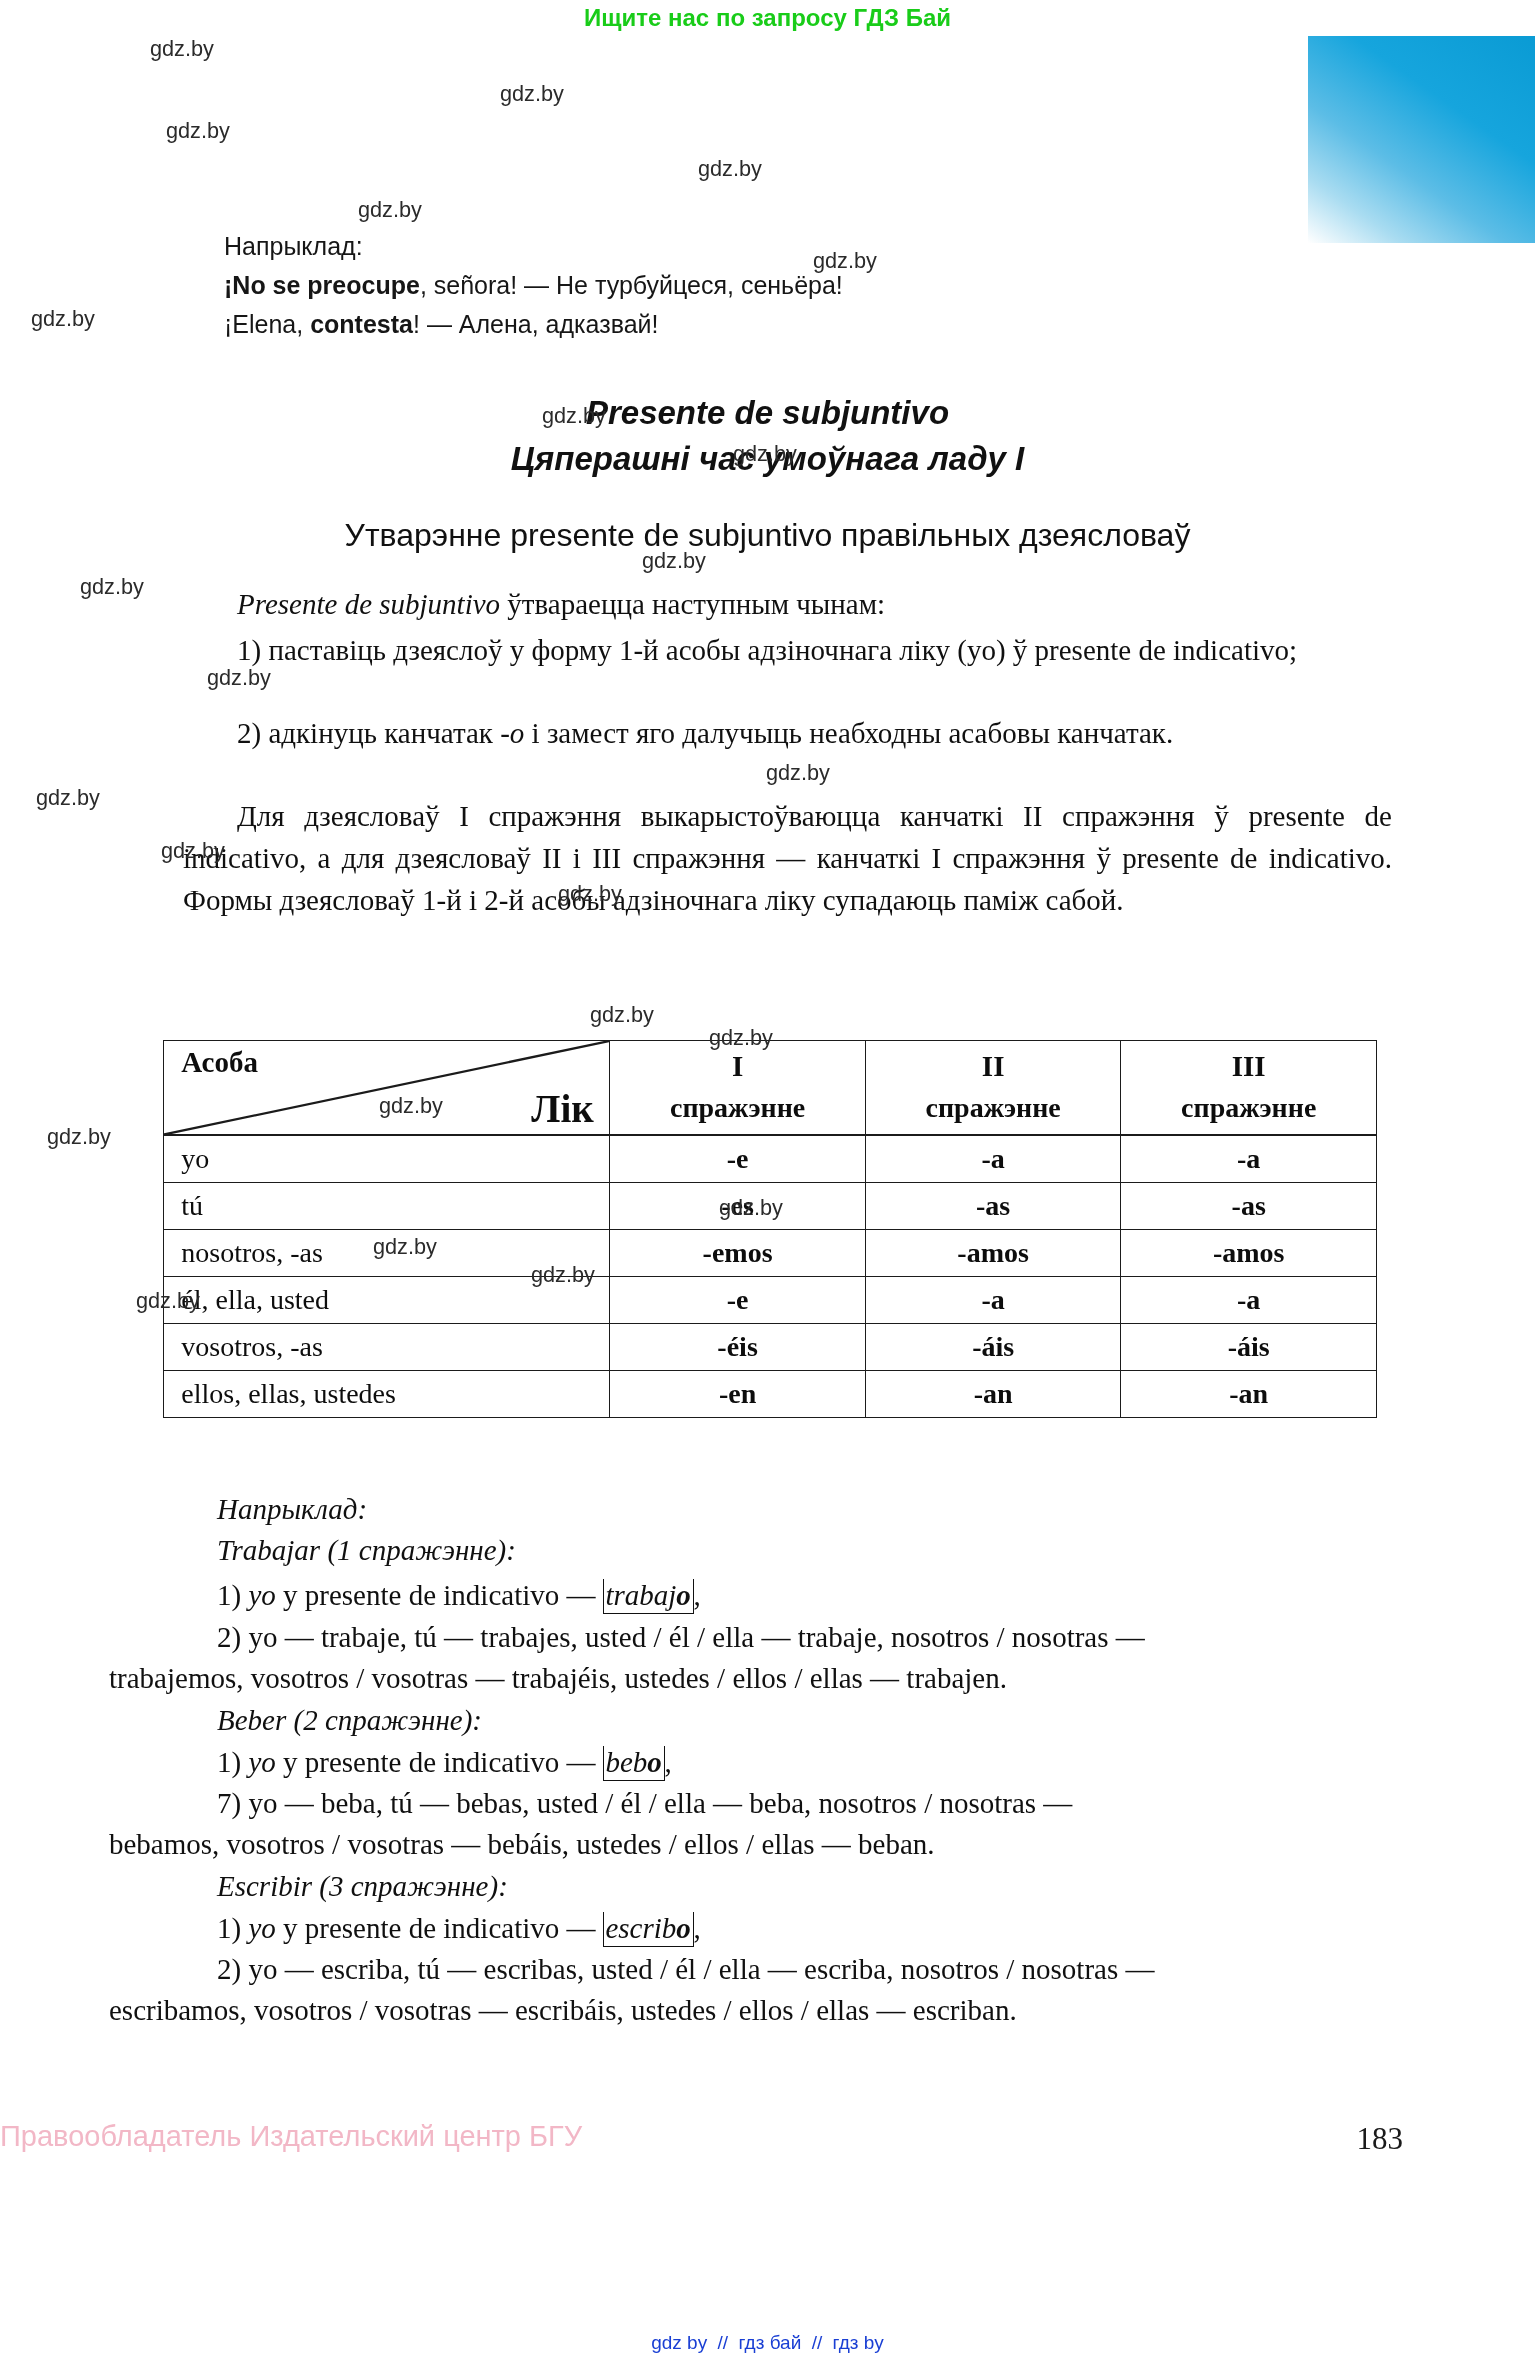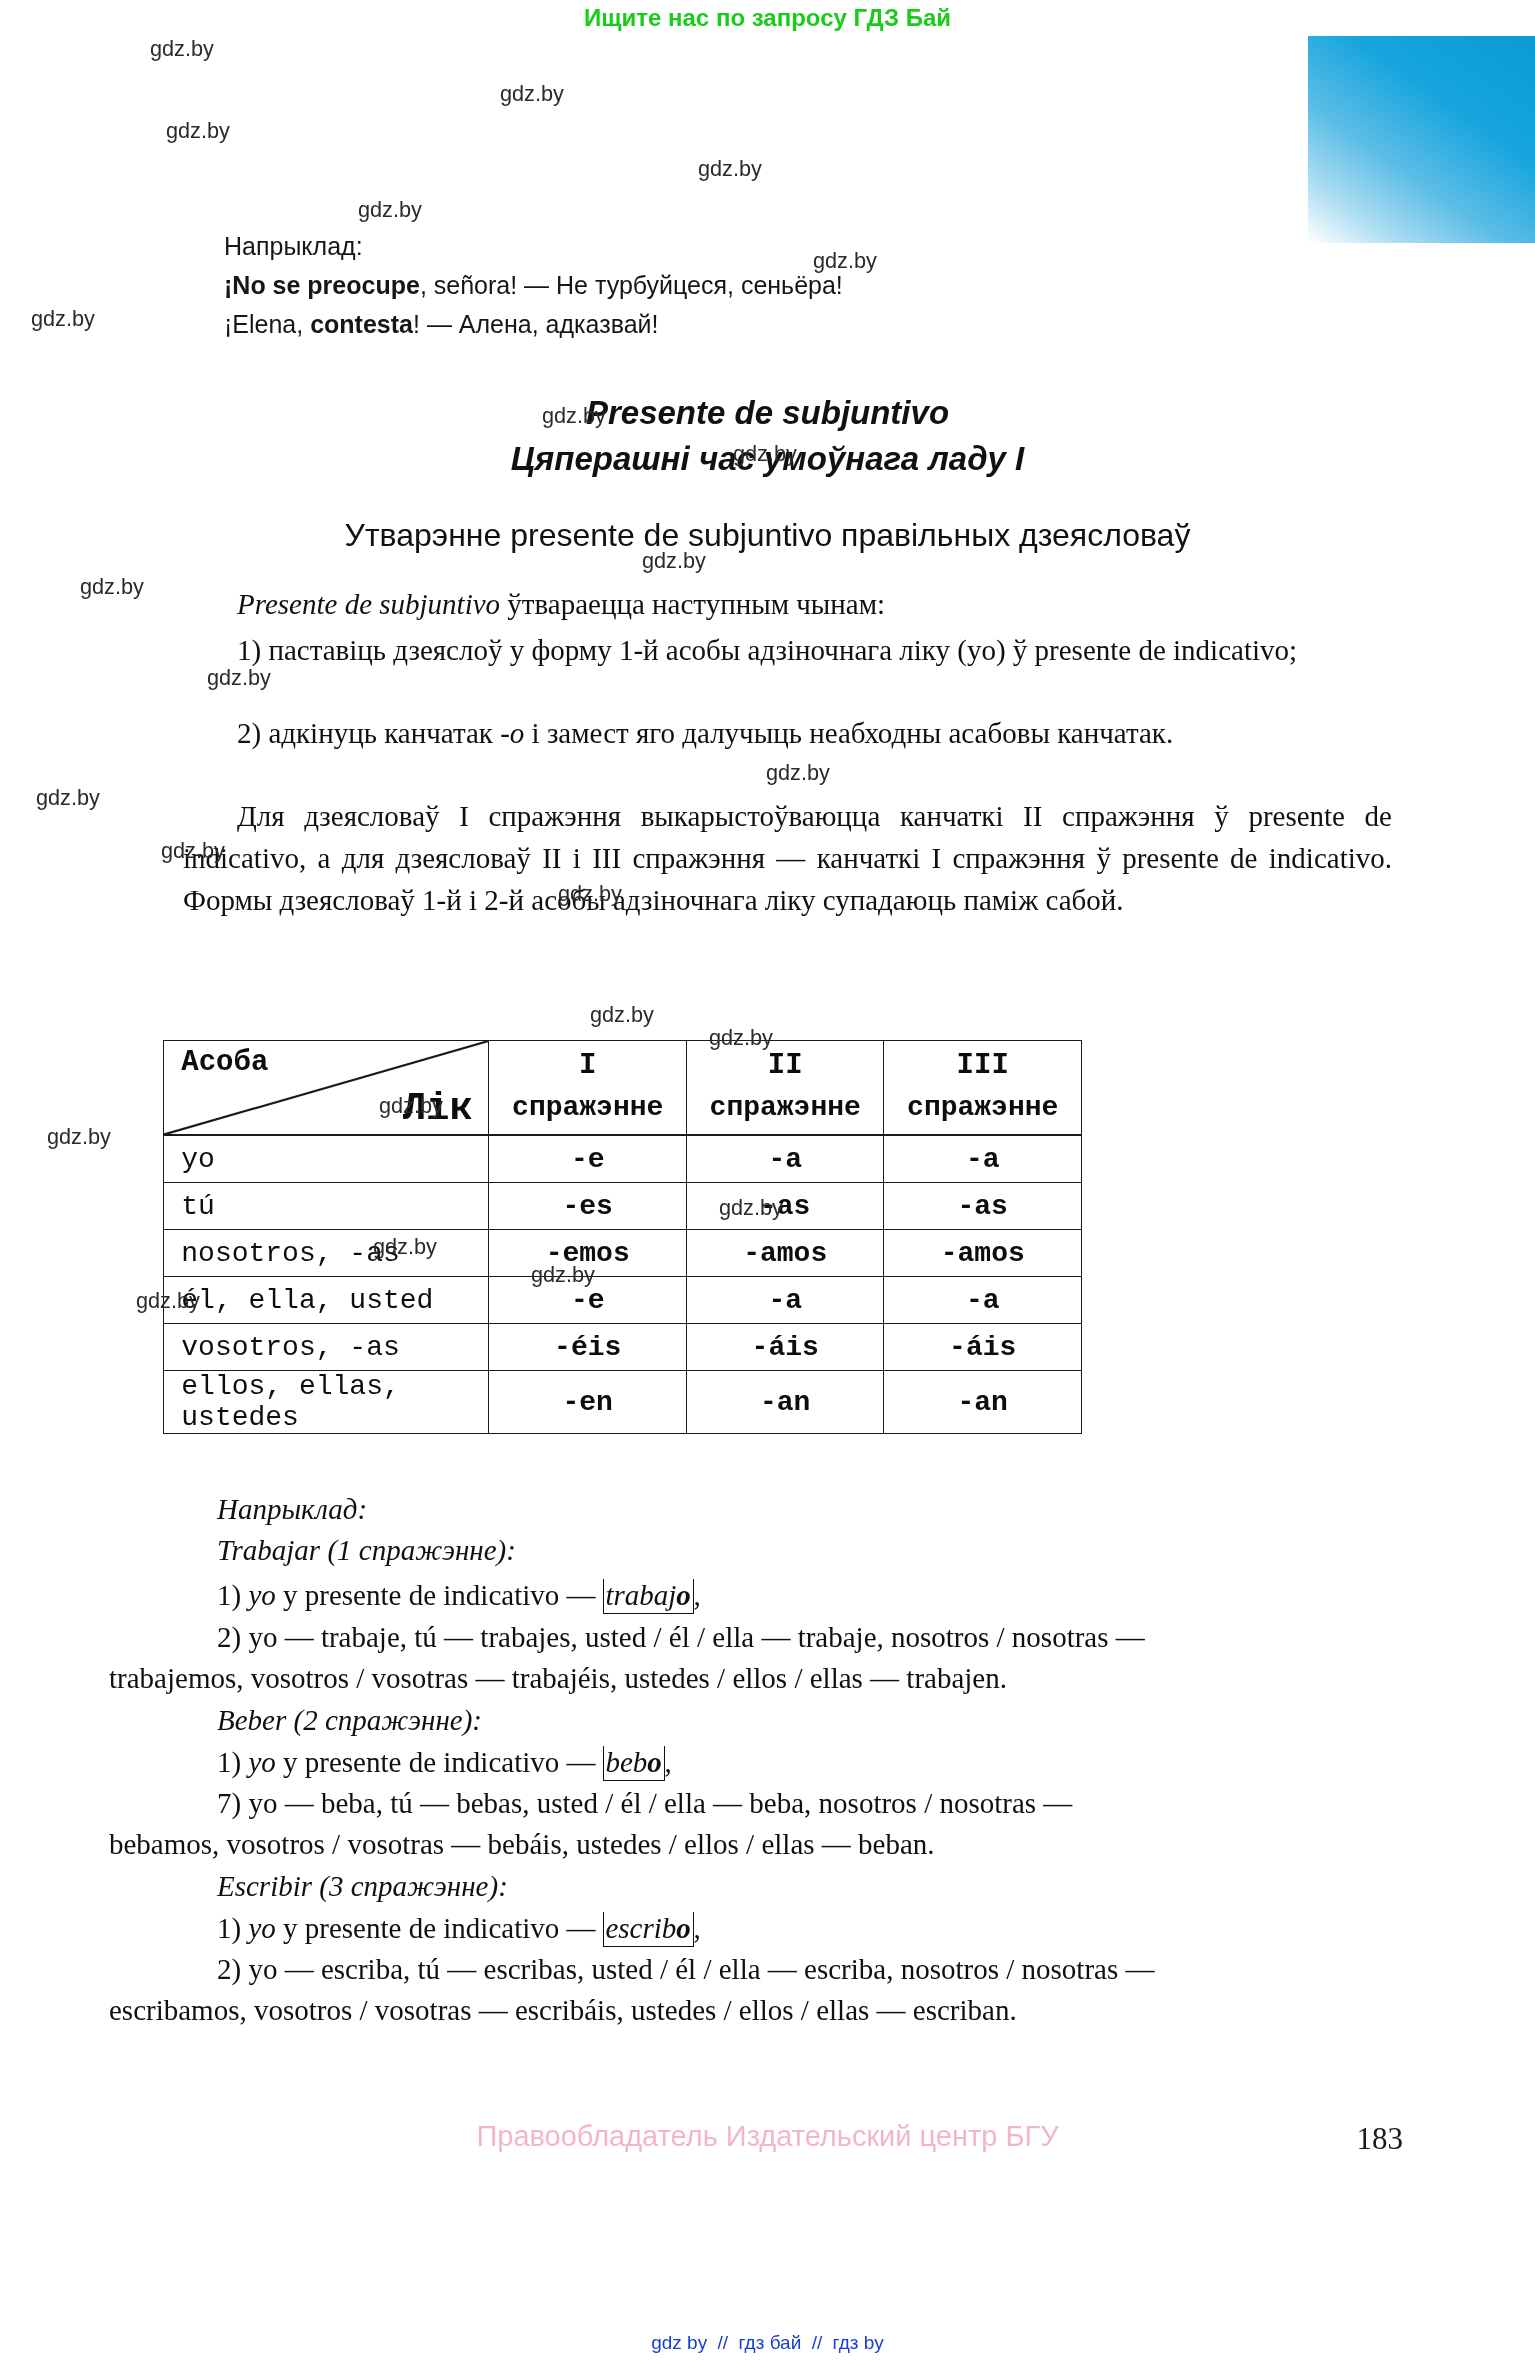--- a/index.html
+++ b/index.html
@@ -118,23 +118,23 @@
   #p-intro  { top: 583px; }
   #p-rule1  { top: 629px; }
   #p-rule2  { top: 712px; }
   #p-rule3  { top: 795px; }
 
   
   #endings-table {
     position: absolute;
     left: 163px;
     top: 1040px;
-    width: 919px;
+    width: 1214px;
     border-collapse: collapse;
-    font-family: Liberation Mono, monospace;
+    font-family: Liberation Serif, serif;
   }
   #endings-table td, #endings-table th {
     border: 1.7px solid #1b1b1b;
     padding: 0;
     color: #0d0d0d;
   }
   #endings-table thead td {
     border-bottom: 2.6px solid #1b1b1b;
   }
   .hdr-corner {
@@ -214,21 +214,20 @@
   #ex-esc-ttl   { top: 1866px; }
   #ex-esc-1     { top: 1908px; }
   #ex-esc-2     { top: 1949px; }
 
   
   #copyright {
     position: absolute;
     left: 0;
     top: 2120px;
     width: 1535px;
-    text-align: center;
     font-family: "Liberation Sans", sans-serif;
     font-size: 29px;
     color: #f2b7c6;
     z-index: 4;
   }
   #page-number {
     position: absolute;
     right: 132px;
     top: 2121px;
     font-family: "Liberation Serif", serif;

